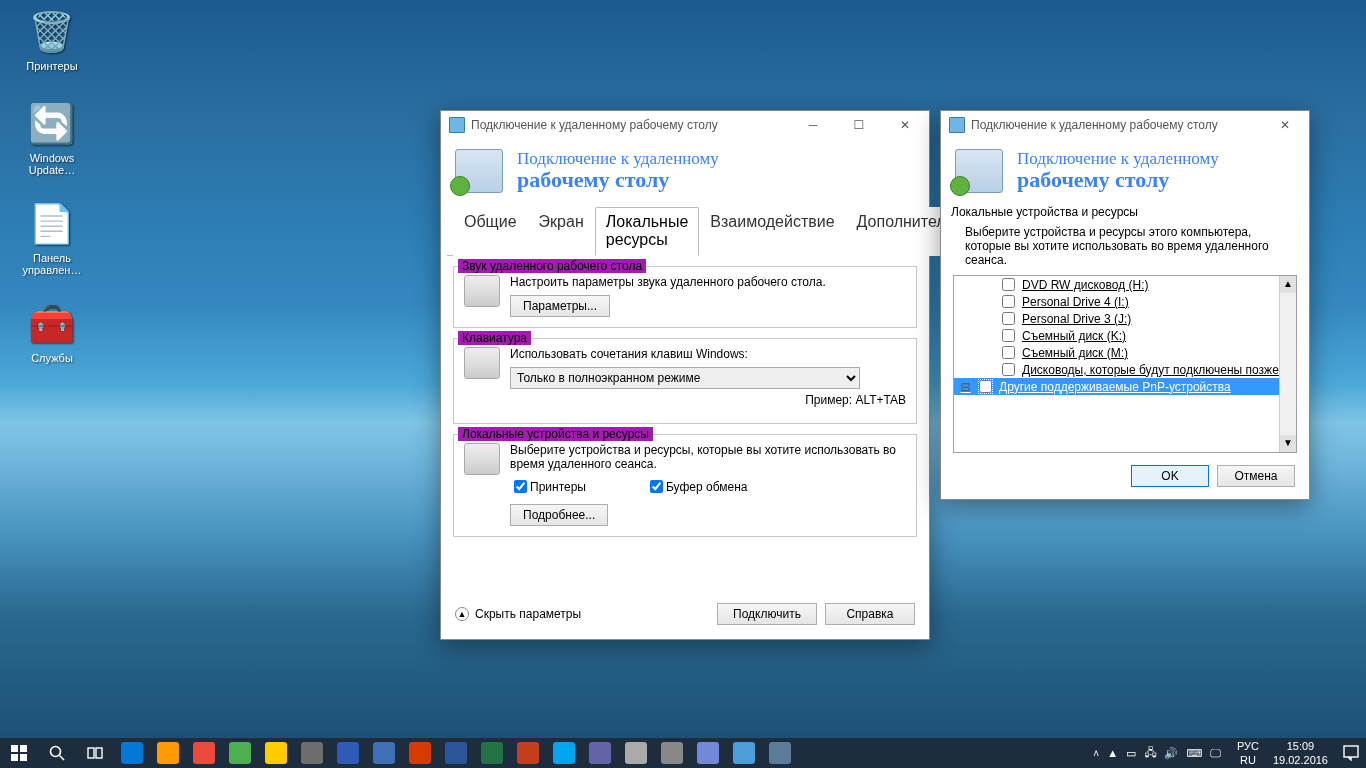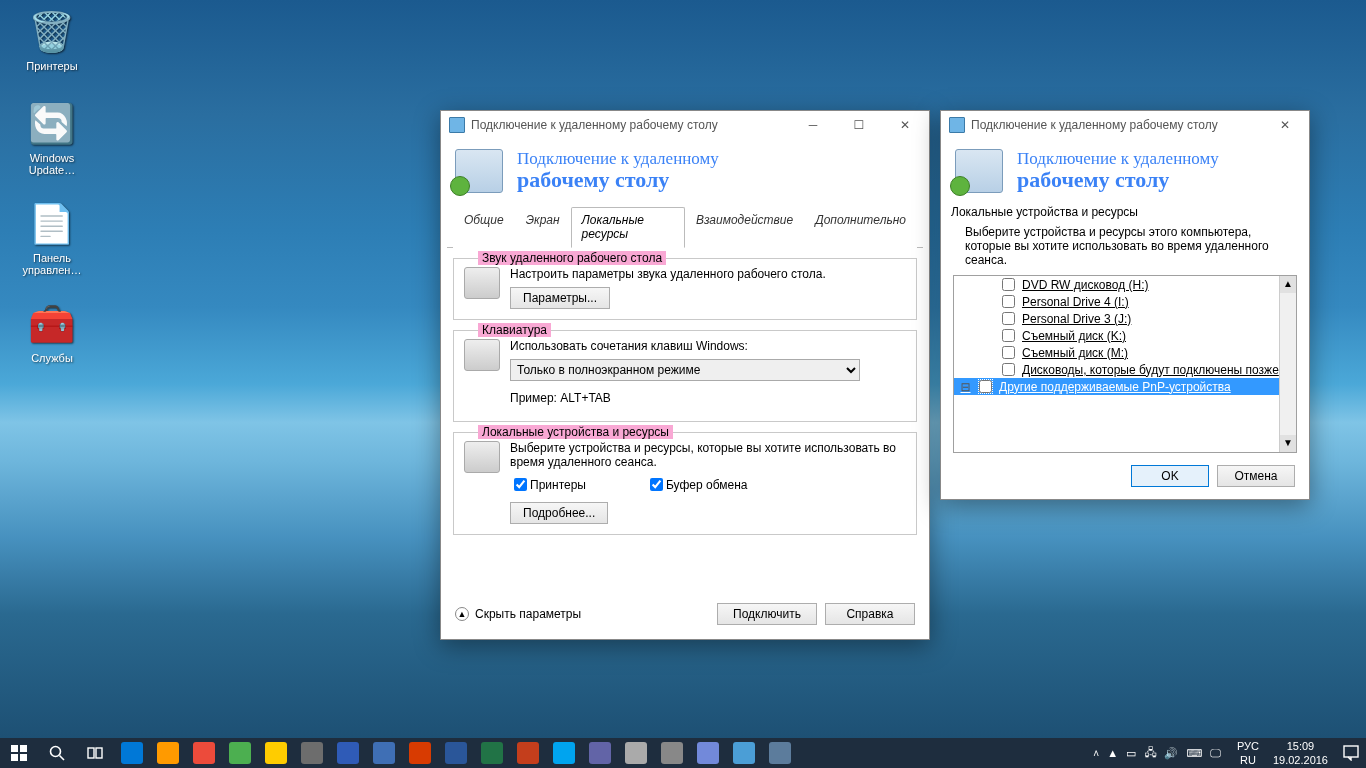--- a/index.html
+++ b/index.html
@@ -38,27 +38,27 @@
 
   .banner { padding: 10px 14px 14px; display: flex; align-items: center; gap: 14px; }
   .banner .bicon { width: 48px; height: 44px; background: linear-gradient(#d9e6f2,#b8d0e6); border: 1px solid #7b9cbb; border-radius: 3px; position: relative; }
   .banner .bicon::after { content:""; position:absolute; left:-6px; bottom:-4px; width:18px; height:18px; background:#5eb33e; border-radius:50%; border:1px solid #3d7f27;}
   .banner-text { font-family: "Segoe UI"; color: #3b82f6; }
   .banner-l1 { font-size: 17px; }
   .banner-l2 { font-size: 22px; font-weight: 600; margin-top: -2px; }
 
   
   .tabs { display: flex; border-bottom: 1px solid #bbb; padding: 0 6px; margin: 0 6px; }
-  .tab { padding: 5px 10px 6px; border: 1px solid transparent; margin-bottom: -1px; font-size: 12px; background: #fff; cursor: default; font-style: italic; }
+  .tab { padding: 5px 10px 6px; border: 1px solid transparent; margin-bottom: -1px; font-size: 16px; background: #fff; cursor: default; }
   .tab.active { border-color: #bbb #bbb #fff #bbb; border-radius: 2px 2px 0 0; }
   .tab:not(.active) { color: #333; }
 
   .body { padding: 10px 12px; flex:1; display:flex; flex-direction:column; gap:10px; }
   .group { border: 1px solid #c9c9c9; padding: 8px 10px 10px 10px; position: relative; }
-  .group-legend { position: absolute; top: -8px; left: 24px; background: #f9a8d4; padding: 0 4px; font-size: 12px; color: #000; }
+  .group-legend { position: absolute; top: -8px; left: 4px; background: #a21caf; padding: 0 4px; font-size: 12px; color: #000; }
   .row { display: flex; gap: 10px; align-items: flex-start; }
   .gicon { width: 36px; height: 32px; background: linear-gradient(#eee,#ccc); border: 1px solid #aaa; border-radius: 3px; flex: none; }
   .gcontent { flex: 1; font-size: 12px; }
   .gcontent p { margin: 0 0 6px 0; }
   .btn {
     display: inline-block; min-width: 90px; padding: 3px 12px; border: 1px solid #adadad;
     background: linear-gradient(#f6f6f6,#e5e5e5); font-size: 12px; text-align: center; cursor: default;
   }
   .btn.primary{ border-color:#0078d7; background:#e5f1fb;}
   select { width: 350px; font-size: 12px; padding: 2px; border:1px solid #aaa;}
@@ -155,21 +155,21 @@
       </div>
       <div class="group">
         <div class="group-legend">Клавиатура</div>
         <div class="row">
           <div class="gicon"></div>
           <div class="gcontent">
             <p>Использовать сочетания клавиш Windows:</p>
             <select>
               <option>Только в полноэкранном режиме</option>
             </select>
-            <p style="margin-top:10px;">Пример: ALT+TAB</p>
+            <p style="margin-top:4px;text-align:right;">Пример: ALT+TAB</p>
           </div>
         </div>
       </div>
       <div class="group">
         <div class="group-legend">Локальные устройства и ресурсы</div>
         <div class="row">
           <div class="gicon"></div>
           <div class="gcontent">
             <p>Выберите устройства и ресурсы, которые вы хотите использовать во время удаленного сеанса.</p>
             <div style="display:flex; gap:60px; margin:4px 0 8px 0;">

